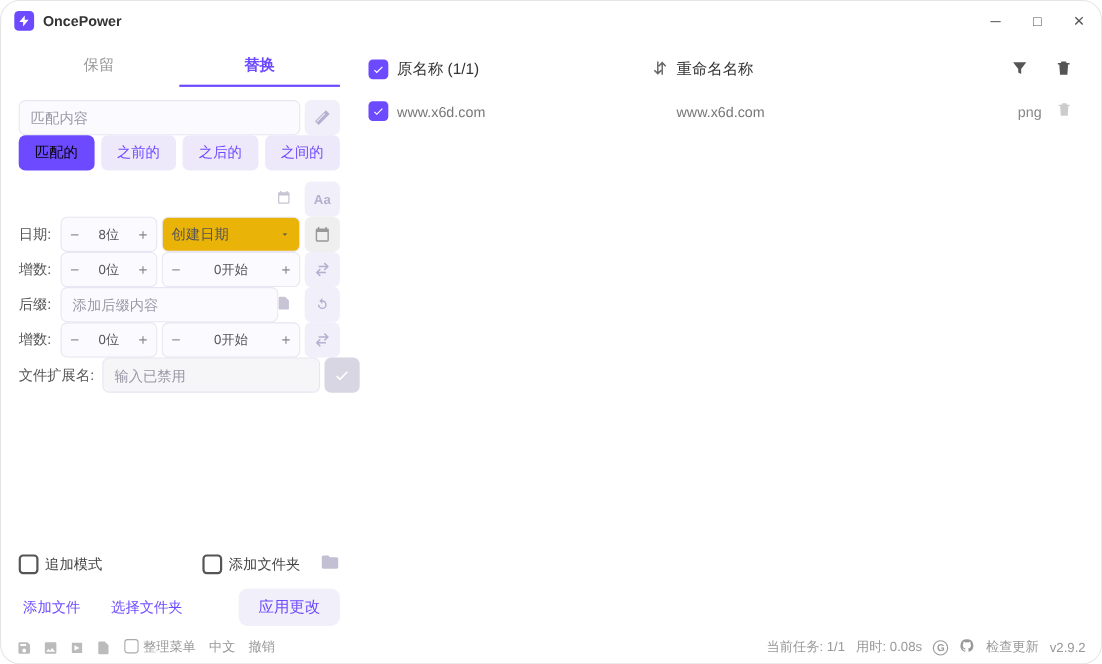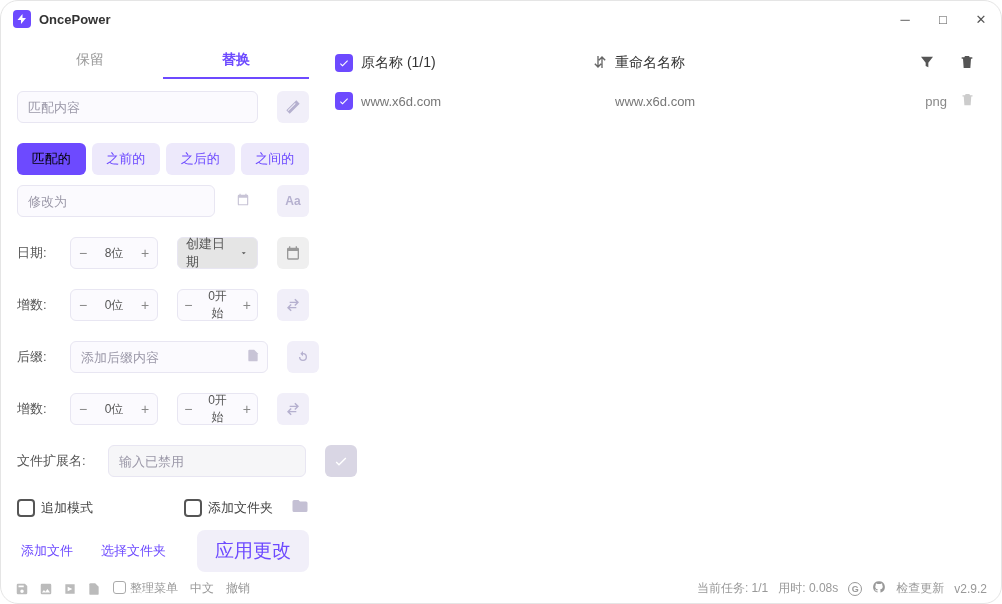--- a/index.html
+++ b/index.html
@@ -9,44 +9,44 @@
 .titlebar .logo { width: 18px; height: 18px; background: #6d4aff; border-radius: 4px; display: flex; align-items: center; justify-content: center; color: #fff; margin-right: 8px; }
 .titlebar .logo svg { width: 12px; height: 12px; }
 .titlebar .title { font-weight: 600; color: #333; }
 .titlebar .winbtns { margin-left: auto; display: flex; gap: 22px; color: #555; }
 .titlebar .winbtns span { cursor: default; width: 16px; text-align: center; }
 .body { flex: 1; display: flex; min-height: 0; }
 .sidebar { width: 320px; padding: 6px 12px 0 16px; display: flex; flex-direction: column; }
 .tabs { display: flex; margin-bottom: 12px; }
 .tab { flex: 1; text-align: center; padding: 8px 0; color: #999; font-size: 14px; cursor: default; }
 .tab.active { color: #6d4aff; font-weight: 600; border-bottom: 2px solid #6d4aff; }
-.row { display: flex; align-items: center; gap: 19px; margin-bottom: 20px; }
+.row { display: flex; align-items: center; gap: 4px; margin-bottom: 0; }
 .label { color: #555; min-width: 34px; font-size: 13px; }
 .input { flex: 1; height: 32px; border: 1px solid #e8e6f2; border-radius: 6px; padding: 0 10px; background: #fbfafe; color: #333; font-size: 13px; }
 .input::placeholder { color: #9b98a8; }
 .input.disabled { color: #bbb; background: #f6f6f8; }
 .sqbtn { width: 32px; height: 32px; border-radius: 6px; background: #f1eff9; color: #b5b0cf; display: flex; align-items: center; justify-content: center; flex-shrink: 0; }
 .sqbtn.dark { background: #efefef; color: #999; }
 .sqbtn svg { width: 16px; height: 16px; }
 .seg { display: flex; gap: 6px; margin-bottom: 10px; }
 .segbtn { flex: 1; height: 32px; border-radius: 6px; background: #ede9fb; color: #6d4aff; font-size: 13px; display: flex; align-items: center; justify-content: center; }
 .segbtn.active { background: #6d4aff; color: #000000; }
 .stepper { display: flex; align-items: center; background: #fbfafe; border: 1px solid #e8e6f2; border-radius: 6px; height: 32px; overflow: hidden; }
 .stepper button { width: 24px; height: 100%; background: transparent; border: none; color: #888; font-size: 14px; }
 .stepper .val { padding: 0 8px; color: #555; min-width: 38px; text-align: center; font-size: 12px; }
-.select { height: 32px; border: 1px solid #e8e6f2; border-radius: 6px; background: #e5e5e5; display: flex; align-items: center; padding: 0 8px; gap: 4px; color: #555; }
+.select { height: 32px; border: 1px solid #e8e6f2; border-radius: 6px; background: #eab308; display: flex; align-items: center; padding: 0 8px; gap: 4px; color: #555; }
 .inputwrap { position: relative; flex: 1; }
 .inputwrap .trailicon { position: absolute; right: 8px; top: 50%; transform: translateY(-50%); color: #c8c4d6; }
 .bottombar { margin-top: auto; padding-bottom: 4px; }
 .checkrow { display: flex; gap: 18px; align-items: center; margin-bottom: 12px; }
 .check { display: flex; align-items: center; gap: 6px; color: #444; }
 .checkbox { width: 18px; height: 18px; border: 2px solid #555; border-radius: 4px; }
 .actionrow { display: flex; gap: 20px; align-items: center; }
 .linkbtn { color: #6d4aff; font-size: 13px; padding: 8px 4px; }
-.applybtn { margin-left: auto; background: #f1eff9; color: #6d4aff; border-radius: 8px; padding: 8px 18px; font-size: 19px; }
+.applybtn { margin-left: auto; background: #f1eff9; color: #6d4aff; border-radius: 8px; padding: 8px 18px; font-size: 14px; }
 .main { flex: 1; padding: 6px 14px 0 14px; display: flex; flex-direction: column; }
 .listhead { display: flex; align-items: center; height: 40px; color: #333; font-size: 14px; }
 .listhead .orig { display: flex; align-items: center; gap: 8px; width: 250px; }
 .listhead .sort { width: 30px; color: #666; text-align: center; }
 .listhead .renamed { flex: 1; }
 .listhead .act { width: 40px; text-align: center; color: #555; }
 .filerow { display: flex; align-items: center; height: 36px; color: #777; font-size: 13px; }
 .filerow .orig { display: flex; align-items: center; gap: 8px; width: 250px; }
 .filerow .sort { width: 30px; }
 .filerow .renamed { flex: 1; }
@@ -100,21 +100,20 @@
 
       <div class="seg">
         <div class="segbtn active">匹配的</div>
         <div class="segbtn">之前的</div>
         <div class="segbtn">之后的</div>
         <div class="segbtn">之间的</div>
       </div>
 
       <div class="row">
         <div class="inputwrap">
-          <input class="input" placeholder="修改为" style="">
           <span class="trailicon">
             <svg width="14" height="14" viewBox="0 0 24 24">
                 <path d="M19 4h-1V2h-2v2H8V2H6v2H5a2 2 0 00-2 2v14a2 2 0 002 2h14a2 2 0 002-2V6a2 2 0 00-2-2zm0 16H5V9h14v11z"></path>
               </svg>
           </span>
         </div>
         <div class="sqbtn" style="font-size:12px;font-weight:bold;">Aa</div>
       </div>
 
       <div class="row">

